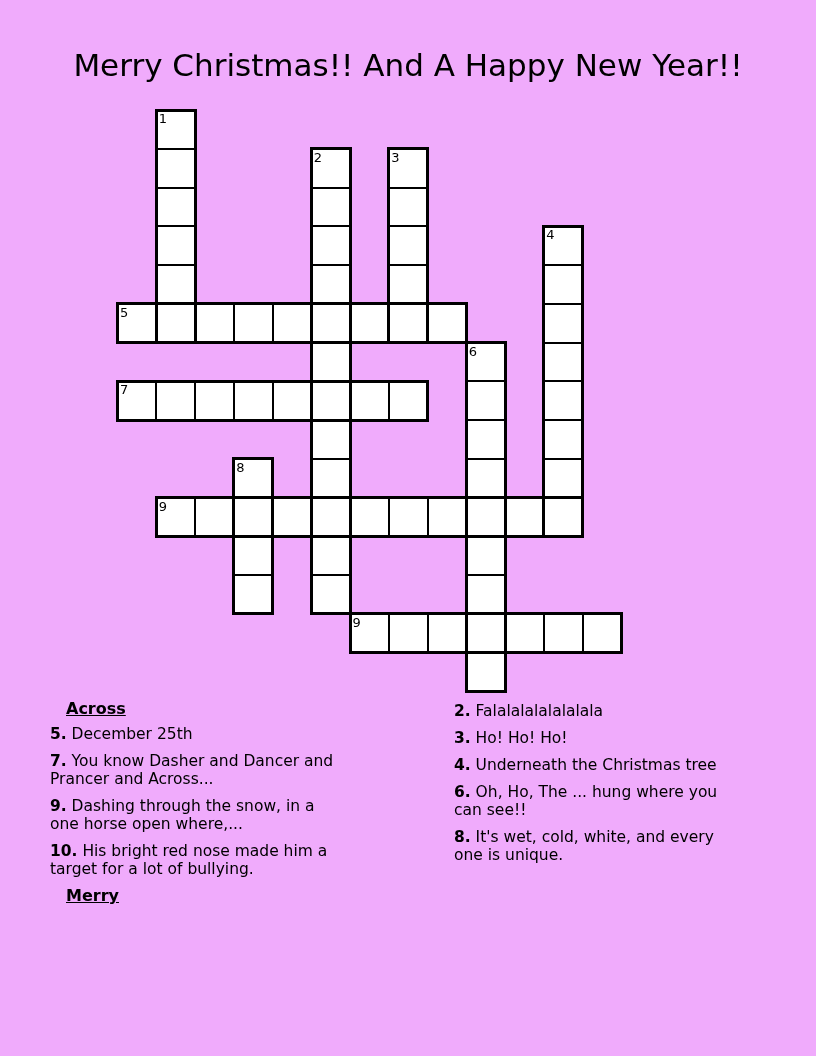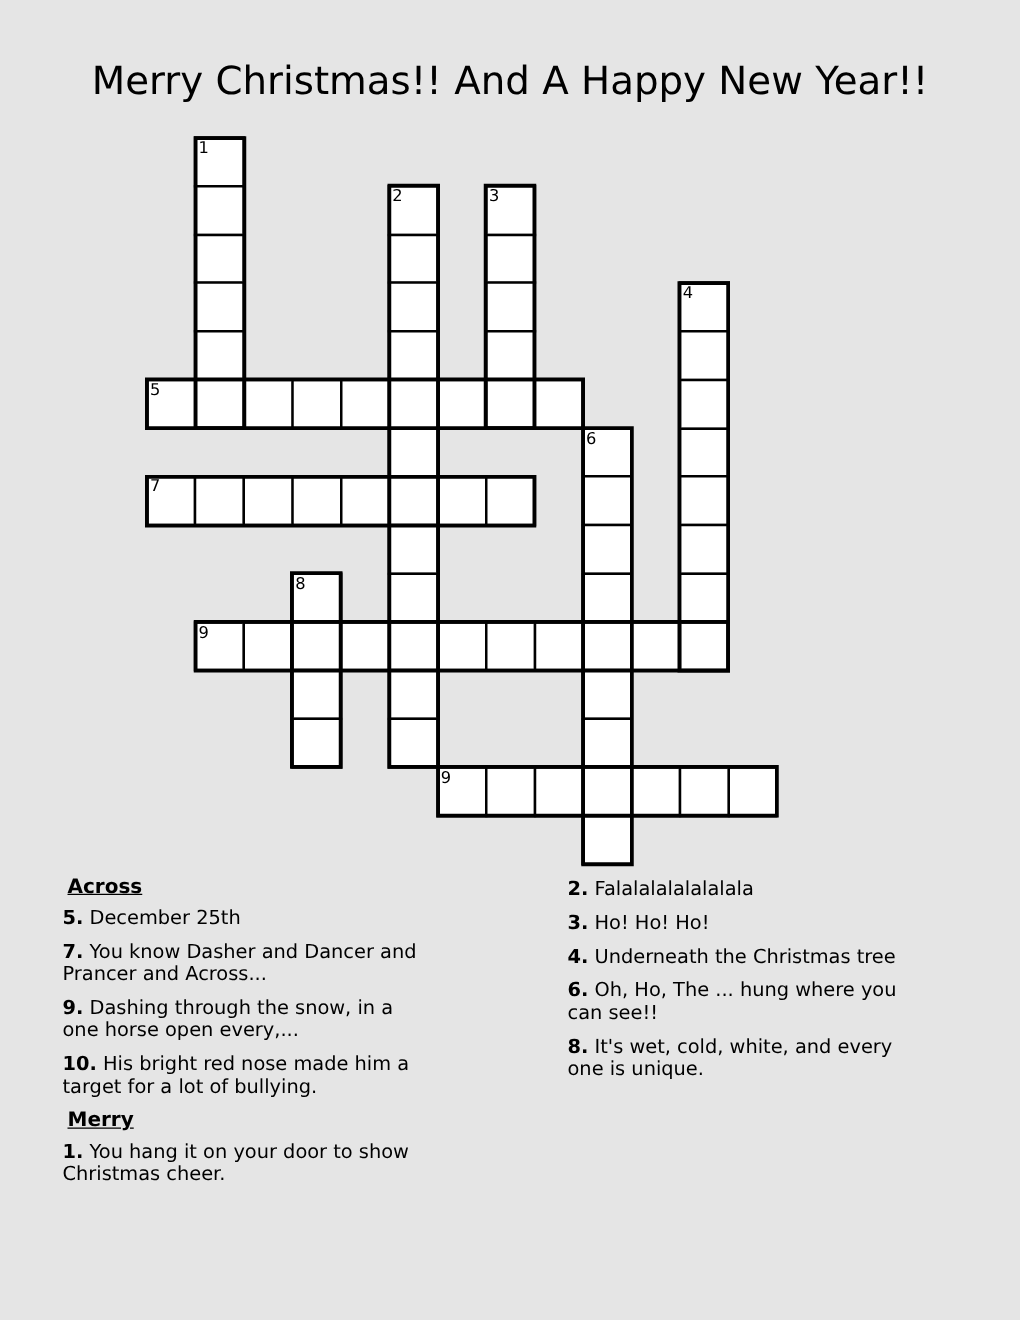--- a/index.html
+++ b/index.html
@@ -7,21 +7,21 @@
   body {
     width: 816px; height: 1056px;
     font-family: "DejaVu Sans", sans-serif;
     color: #000;
     position: relative;
     overflow: hidden;
   }
   .page {
     position: absolute; left: 0; top: 0;
     width: 816px; height: 1056px;
-    background: #e5e5e5;
+    background: #f0abfc;
   }
   .title {
     position: absolute;
     top: 47px; left: 0; width: 816px;
     text-align: center;
     font-size: 31px;
     letter-spacing: 0px;
     white-space: nowrap;
   }
   #grid-layer { position: absolute; left: 0; top: 0; width: 816px; height: 1056px; }
@@ -48,21 +48,21 @@
     position: absolute;
     font-size: 15.5px;
     line-height: 18px;
   }
   #clues-left  { left: 50px;  top: 700px; width: 350px; }
   #clues-right { left: 408px; top: 702px; width: 370px; margin-left: 46px; }
   .clue-heading {
     font-weight: bold;
     text-decoration: underline;
     font-size: 16px;
-    margin: 0 0 7px 4px;
+    margin: 0 0 7px 16px;
   }
   .clue-heading.second { margin-top: 2px; }
   .clue { margin: 0 0 9px 0; }
   .clue-line { white-space: nowrap; }
   .cnum { font-weight: bold; }
 </style>
 </head>
 <body>
 
 <div class="page">
@@ -167,51 +167,45 @@
     <div id="across-clues">
         <div class="clue">
           <div class="clue-line"><span class="cnum">5.</span> December 25th</div>
         </div>
         <div class="clue">
           <div class="clue-line"><span class="cnum">7.</span> You know Dasher and Dancer and</div>
           <div class="clue-line">Prancer and Across...</div>
         </div>
         <div class="clue">
           <div class="clue-line"><span class="cnum">9.</span> Dashing through the snow, in a</div>
-          <div class="clue-line">one horse open every,...</div>
+          <div class="clue-line">one horse open where,...</div>
         </div>
         <div class="clue">
           <div class="clue-line"><span class="cnum">10.</span> His bright red nose made him a</div>
           <div class="clue-line">target for a lot of bullying.</div>
         </div>
       </div>
     <div class="clue-heading second">Merry</div>
-    <div id="down-clues-first">
-        <div class="clue">
-          <div class="clue-line"><span class="cnum">1.</span> You hang it on your door to show</div>
-          <div class="clue-line">Christmas cheer.</div>
+  </div>
+
+  <div id="clues-right" class="clue-col">
+    <div id="down-clues-rest">
+        <div class="clue">
+          <div class="clue-line"><span class="cnum">2.</span> Falalalalalalalala</div>
+        </div>
+        <div class="clue">
+          <div class="clue-line"><span class="cnum">3.</span> Ho! Ho! Ho!</div>
+        </div>
+        <div class="clue">
+          <div class="clue-line"><span class="cnum">4.</span> Underneath the Christmas tree</div>
+        </div>
+        <div class="clue">
+          <div class="clue-line"><span class="cnum">6.</span> Oh, Ho, The ... hung where you</div>
+          <div class="clue-line">can see!!</div>
+        </div>
+        <div class="clue">
+          <div class="clue-line"><span class="cnum">8.</span> It's wet, cold, white, and every</div>
+          <div class="clue-line">one is unique.</div>
         </div>
       </div>
   </div>
 
-  <div id="clues-right" class="clue-col">
-    <div id="down-clues-rest">
-        <div class="clue">
-          <div class="clue-line"><span class="cnum">2.</span> Falalalalalalalala</div>
-        </div>
-        <div class="clue">
-          <div class="clue-line"><span class="cnum">3.</span> Ho! Ho! Ho!</div>
-        </div>
-        <div class="clue">
-          <div class="clue-line"><span class="cnum">4.</span> Underneath the Christmas tree</div>
-        </div>
-        <div class="clue">
-          <div class="clue-line"><span class="cnum">6.</span> Oh, Ho, The ... hung where you</div>
-          <div class="clue-line">can see!!</div>
-        </div>
-        <div class="clue">
-          <div class="clue-line"><span class="cnum">8.</span> It's wet, cold, white, and every</div>
-          <div class="clue-line">one is unique.</div>
-        </div>
-      </div>
-  </div>
-
 </div>
 
 </body></html>

